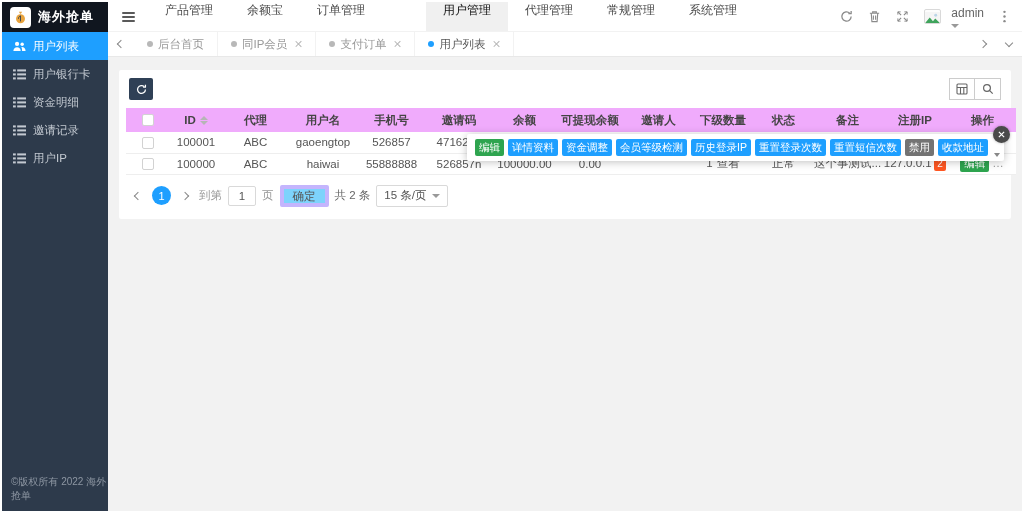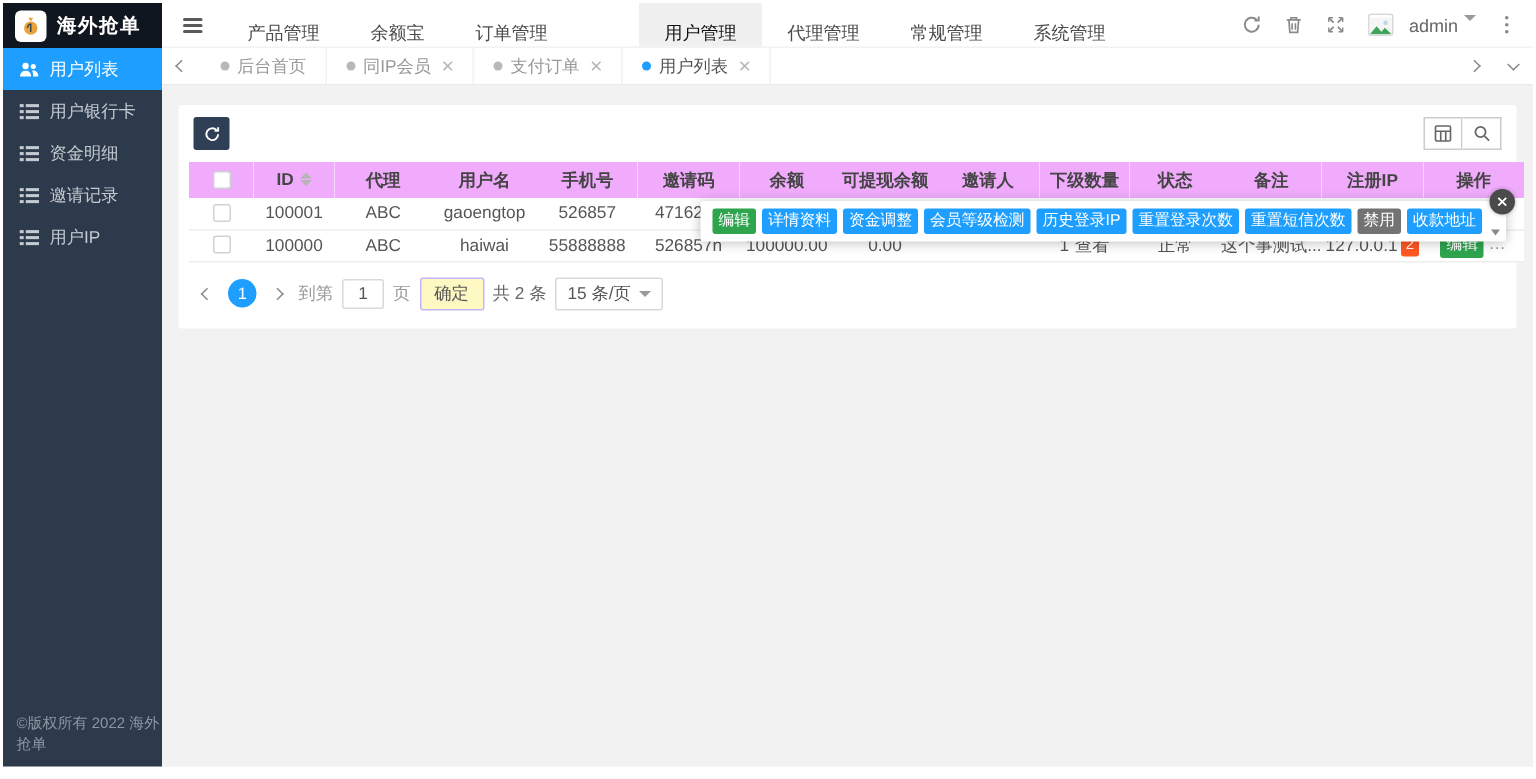--- a/index.html
+++ b/index.html
@@ -19,27 +19,27 @@
   .menu-item.active { background:#1E9FFF; color:#fff; }
   .copyright { position:absolute; bottom:8px; left:0; width:100%; padding-left:9px; color:#8d96a2; font-size:10px; }
 
   
   .main { flex:1; display:flex; flex-direction:column; min-width:0; }
 
   .topbar { height:30px; background:#fff; border-bottom:1px solid #f2f2f2; display:flex; align-items:stretch; font-size:12px; color:#4a4a4a; }
   .nav-burger { width:40px; display:flex; align-items:center; justify-content:center; cursor:pointer; }
   .burger { width:13px; }
   .burger i { display:block; height:2px; background:#5a5a5a; margin:2px 0; border-radius:1px; }
-  .nav-item { padding:0 17px; display:flex; align-items:flex-end; cursor:pointer; }
+  .nav-item { padding:0 17px; display:flex; align-items:flex-start; cursor:pointer; }
   .nav-item.active { background:#f0f0f0; color:#111;margin-left:44px; }
   .topbar-right { margin-left:auto; display:flex; align-items:center; gap:0; padding-right:4px; }
   .tb-icon { width:28px; height:30px; display:flex; align-items:center; justify-content:center; color:#8a8a8a; cursor:pointer; }
   .tb-icon svg { width:13px; height:13px; }
   .avatar { width:17px; height:15px; border:1px solid #d9d9d9; border-radius:2px; margin:0 4px 0 8px; display:flex; align-items:flex-end; overflow:hidden; background:#fdfdfd; }
-  .admin-wrap { display:flex; gap:4px; color:#666; cursor:pointer; padding:0 6px; }
+  .admin-wrap { display:flex; gap:4px; color:#666; cursor:pointer; padding:0 6px;flex-direction:column; }
   .caret-down { width:0; height:0; border-left:4px solid transparent; border-right:4px solid transparent; border-top:4px solid #999; }
 
   .tabbar { height:25px; background:#fff; border-bottom:1px solid #e8e8e8; display:flex; align-items:stretch; font-size:11.5px; color:#999; }
   .tab-arrow { width:26px; display:flex; align-items:center; justify-content:center; cursor:pointer; color:#888; }
   .chev { width:6px; height:6px; border-left:1.5px solid #888; border-bottom:1.5px solid #888; display:inline-block; }
   .chev.left { transform:rotate(45deg); }
   .chev.right { transform:rotate(-135deg); }
   .chev.down { transform:rotate(-45deg); margin-top:-3px; }
   .tab { display:flex; align-items:center; gap:5px; padding:0 13px; border-right:1px solid #f2f2f2; cursor:pointer; white-space:nowrap; }
   .tab .dot { width:6px; height:6px; border-radius:50%; background:#b8b8b8; }
@@ -84,21 +84,21 @@
   .ip-badge { display:inline-block; background:#FF5722; color:#fff; font-size:10px; padding:1.5px 3.5px; border-radius:2px; margin-left:2px; vertical-align:middle; }
   .ellipsis-more { color:#999; letter-spacing:1px; margin-left:3px; }
   .link-view { margin-left:4px; cursor:pointer; }
 
   
   .pagination { display:flex; align-items:center; gap:6px; padding:10px 8px 0; font-size:11.5px; color:#666; }
   .pg-arrow { width:16px; height:16px; display:flex; align-items:center; justify-content:center; cursor:pointer; }
   .pg-current { width:19px; height:19px; border-radius:50%; background:#1E9FFF; color:#fff; display:flex; align-items:center; justify-content:center; font-size:11px; cursor:default; }
   .pg-label { color:#999; }
   .pg-input { width:28px; height:20px; border:1px solid #d9d9d9; text-align:center; font-size:11.5px; color:#555; border-radius:2px; font-family:inherit; }
-  .pg-confirm { height:22px; padding:0 9px; border:1px solid #c4b5fd; background:#fef9c3; border-radius:2px; font-size:11.5px; color:#555; cursor:pointer; font-family:inherit; }
+  .pg-confirm { height:22px; padding:0 9px; border:4px solid #c4b5fd; background:#7dd3fc; border-radius:2px; font-size:11.5px; color:#555; cursor:pointer; font-family:inherit; }
   .pg-total { color:#666; }
   .pg-select { height:22px; border:1px solid #d9d9d9; border-radius:2px; display:flex; align-items:center; gap:6px; padding:0 7px; cursor:pointer; color:#555; }
 </style>
 </head>
 <body>
 
 <div class="frame">
 <div class="app">
 
   <aside class="sidebar">

